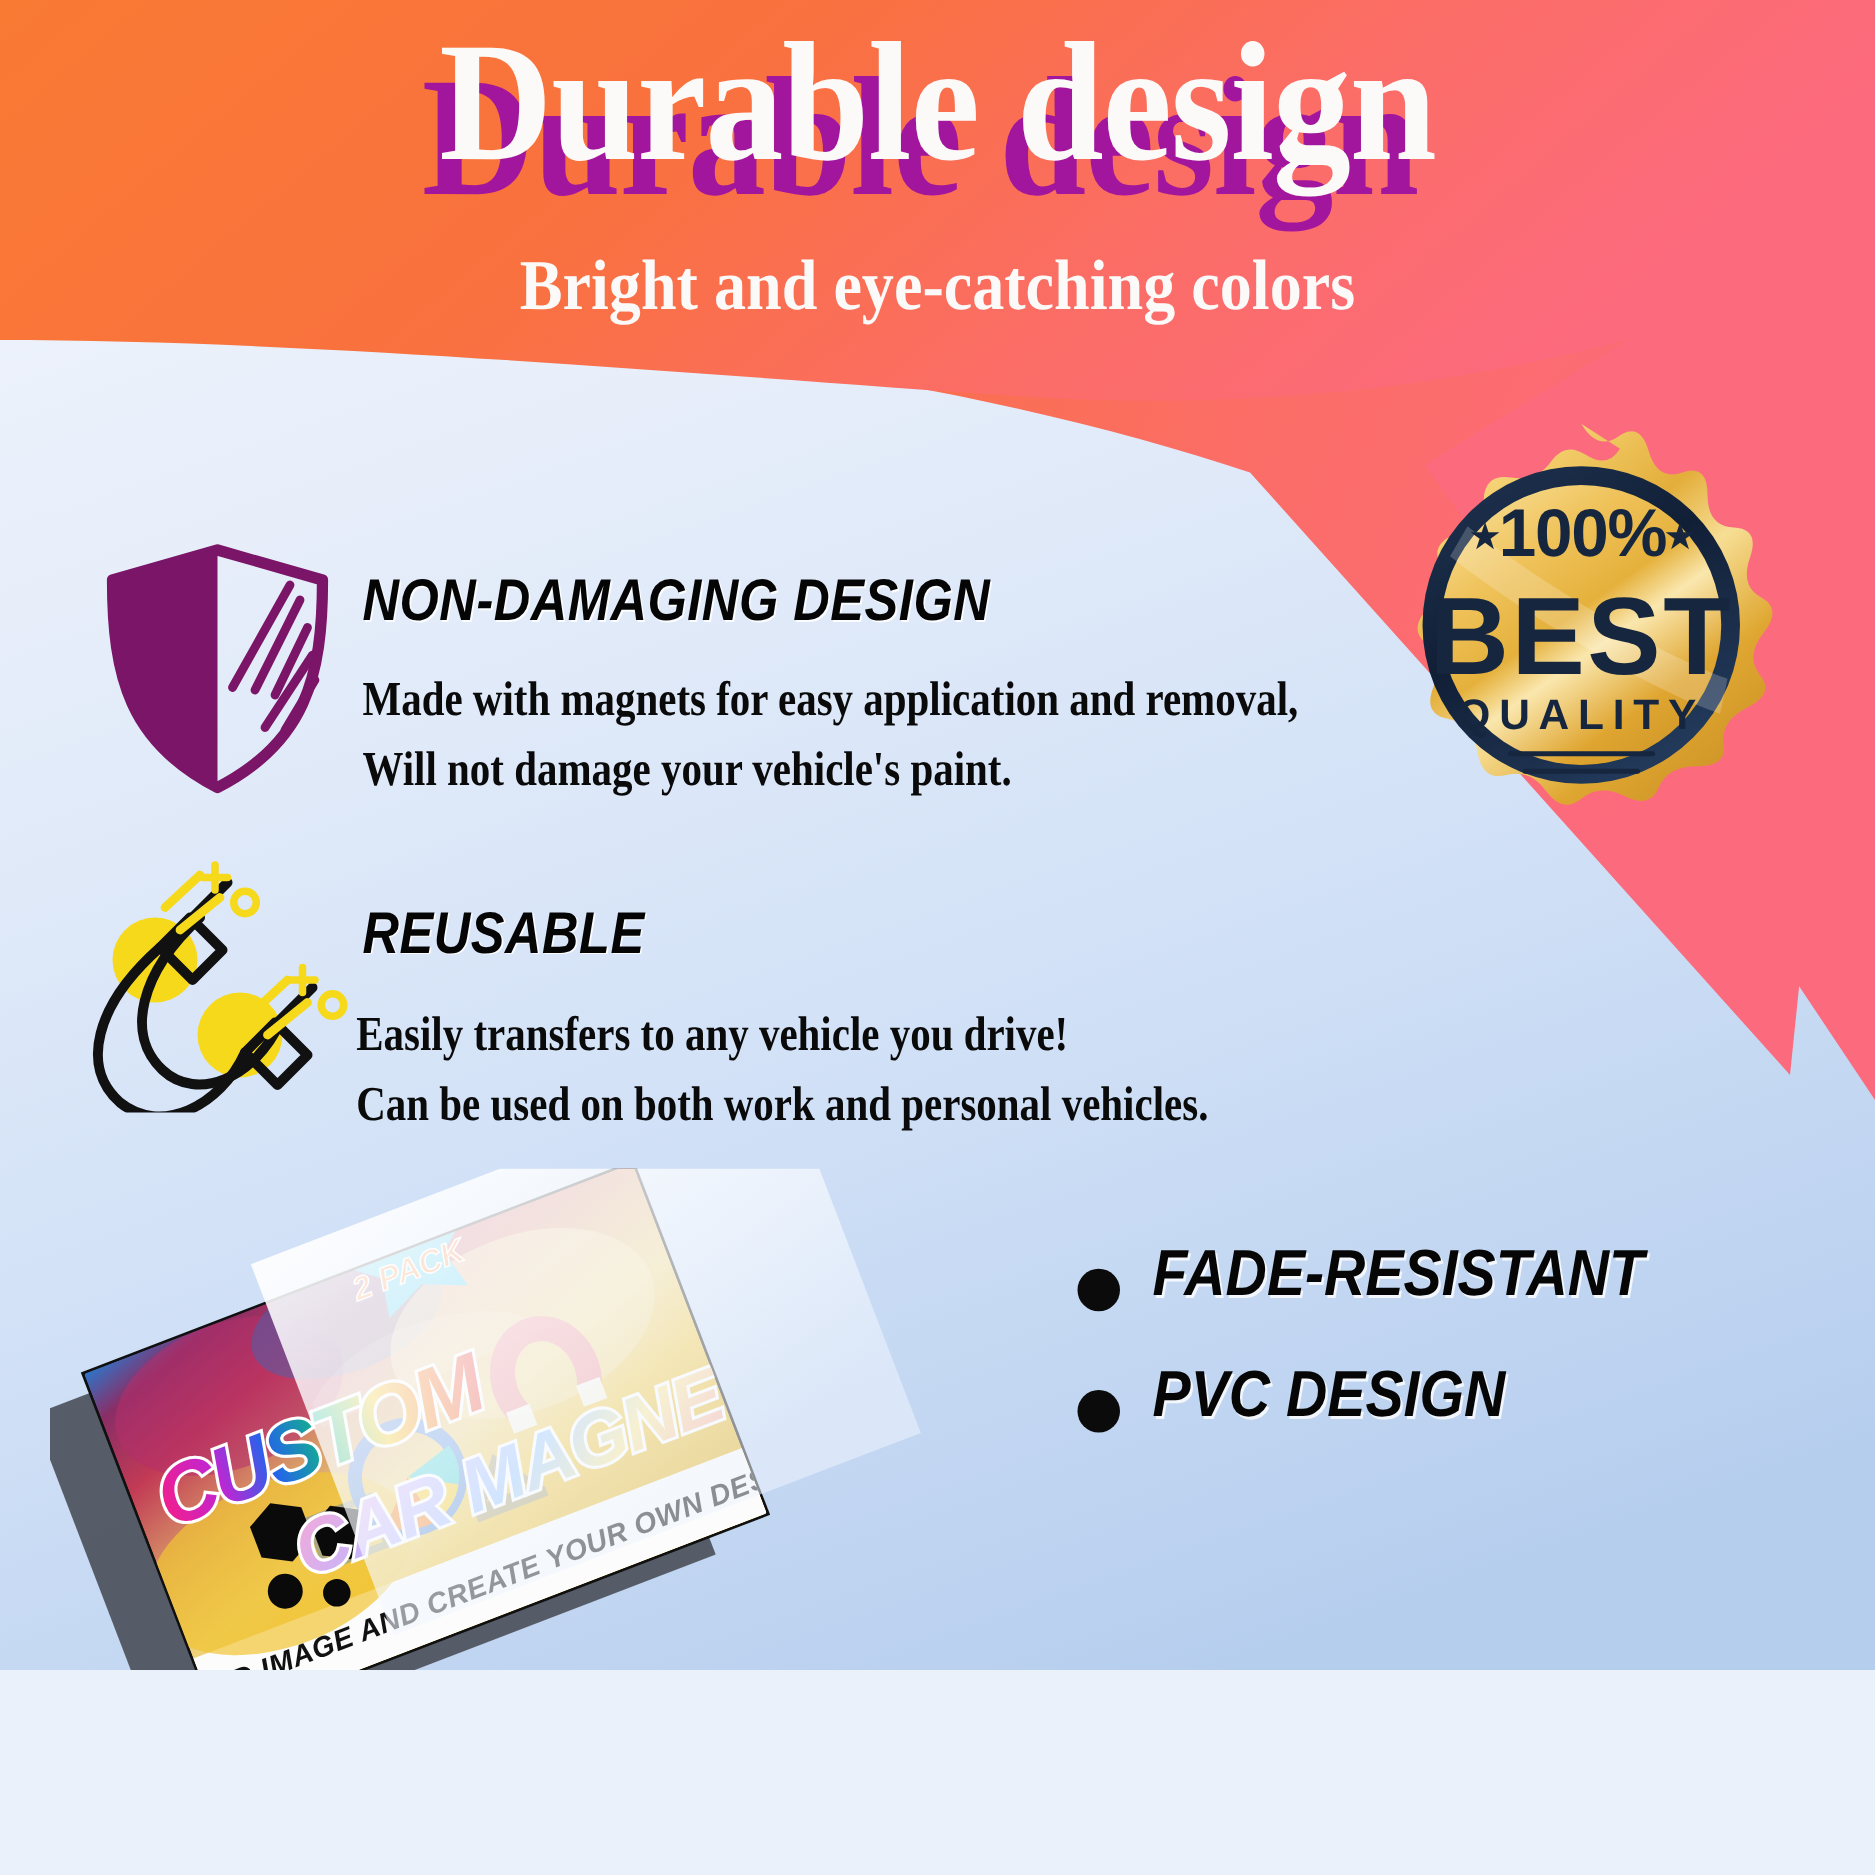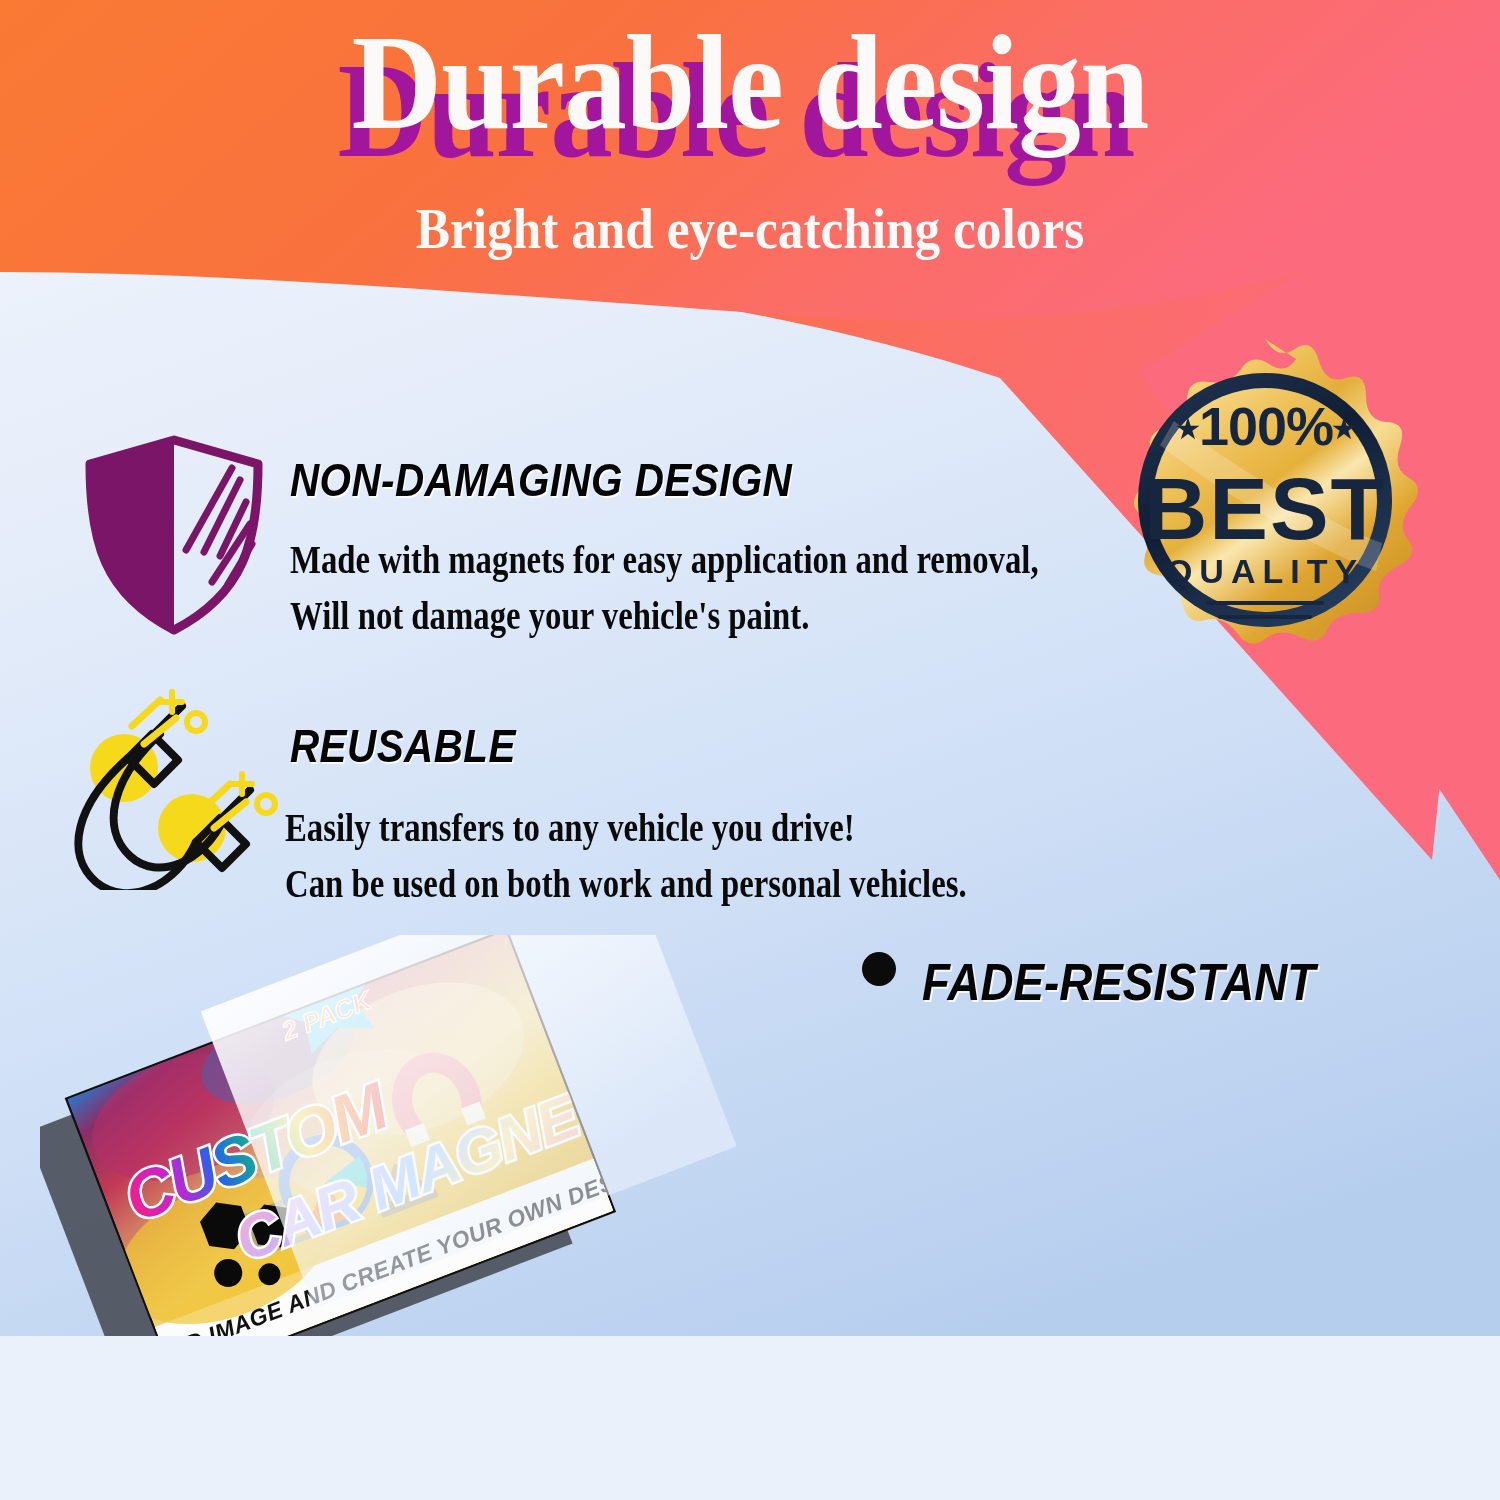--- a/index.html
+++ b/index.html
@@ -63,21 +63,21 @@
     font-size:39px;
     color:#0A0A0A;
     white-space:nowrap;
     transform:scaleX(0.84);
     transform-origin:left center;
     line-height:1.42;
   }
 
   
   #bullets { position:absolute; left:862px; top:952px; width:620px; }
-  .bullet-row { display:flex; align-items:flex-start; height:97px; }
+  .bullet-row { display:flex; align-items:flex-end; height:97px; }
   .bullet-dot {
     width:34px; height:34px; border-radius:50%;
     background:#0B0B0B; flex:none; margin-right:26px;
   }
   .bullet-text {
     font-family:"Liberation Sans", sans-serif;
     font-weight:700; font-style:italic;
     font-size:52px; color:#060606;
     white-space:nowrap;
     transform:scaleX(0.88);
@@ -250,20 +250,24 @@
     <g stroke="#16263F" stroke-width="4" stroke-linecap="round">
       <line x1="108" y1="268" x2="222" y2="268"></line>
       <line x1="120" y1="282" x2="210" y2="282"></line>
     </g>
   </svg>
 
   <div id="bullets">
     <div class="bullet-row">
       <span class="bullet-dot"></span>
       <span class="bullet-text">FADE-RESISTANT</span>
+    </div>
+    <div class="bullet-row">
+      <span class="bullet-dot"></span>
+      <span class="bullet-text">PVC DESIGN</span>
     </div>
   </div>
 
   <svg id="product" viewBox="0 0 720 545">
     <defs>
       <linearGradient id="pTop" x1="0" y1="0" x2="0.55" y2="1">
         <stop offset="0" stop-color="#2F74C8"></stop>
         <stop offset="0.10" stop-color="#8A2E66"></stop>
         <stop offset="0.26" stop-color="#C23A55"></stop>
         <stop offset="0.46" stop-color="#D9A06A"></stop>

